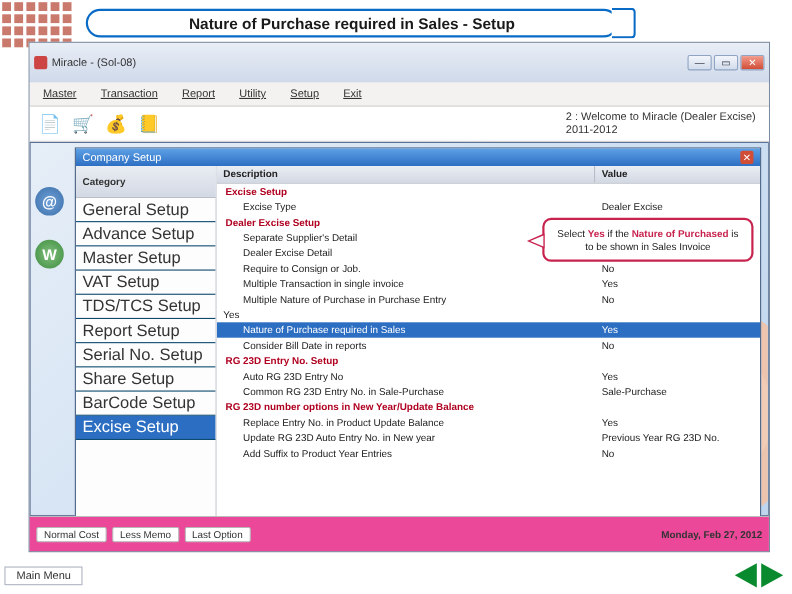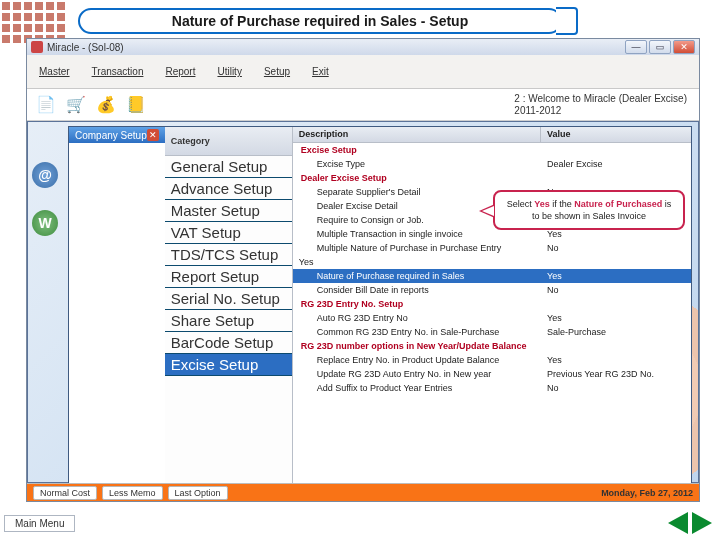--- a/index.html
+++ b/index.html
@@ -3,40 +3,40 @@
 <meta charset="utf-8">
 <style>
   *{box-sizing:border-box;margin:0;padding:0;font-family:Tahoma,Arial,sans-serif}
   body{width:720px;height:540px;background:#fff;position:relative;overflow:hidden}
   .dots{position:absolute;top:2px;left:2px;display:flex;flex-direction:column;gap:3px}
   .dots-row{display:flex;gap:3px}
   .dot{width:8px;height:8px;background:#c97a6c}
   .slide-title-bar{position:absolute;top:8px;left:78px;width:484px;height:26px;background:#fff;border:2px solid #0a6bc7;border-radius:13px;display:flex;align-items:center;justify-content:center;font-size:14px;font-weight:bold;color:#1a1a1a}
   .slide-title-tab{position:absolute;top:7px;right:142px;width:22px;height:28px;border:2px solid #0a6bc7;border-left:none;border-radius:0 4px 4px 0;background:#fff}
   .app-window{position:absolute;top:38px;left:26px;right:20px;bottom:38px;border:1px solid #7a8aa0;background:#eaeaea;display:flex;flex-direction:column}
-  .win-titlebar{height:16px;background:linear-gradient(#e9eef6,#cfd9ea);display:flex;align-items:center;padding:0 4px;font-size:10px;color:#333}
+  .win-titlebar{height:36px;background:linear-gradient(#e9eef6,#cfd9ea);display:flex;align-items:center;padding:0 4px;font-size:10px;color:#333}
   .win-titlebar .icon{width:12px;height:12px;background:#c44;margin-right:4px;border-radius:2px}
   .win-btns{margin-left:auto;display:flex;gap:2px}
   .win-btn{width:22px;height:14px;background:linear-gradient(#f3f6fb,#d2dcec);border:1px solid #8fa3c2;border-radius:2px;display:flex;align-items:center;justify-content:center;font-size:9px;color:#334}
   .win-btn.close{background:linear-gradient(#f29a8a,#d14d36);color:#fff}
-  .menubar{height:34px;background:#f3f2f0;border-bottom:1px solid #c9c9c9;display:flex;align-items:center;gap:22px;padding:0 12px;font-size:10px;color:#333}
+  .menubar{height:22px;background:#f3f2f0;border-bottom:1px solid #c9c9c9;display:flex;align-items:center;gap:22px;padding:0 12px;font-size:10px;color:#333}
   .menubar span{cursor:default}
   .toolbar{height:32px;background:#fff;border-bottom:1px solid #d0d0d0;display:flex;align-items:center;padding:0 8px;gap:8px}
   .tool-ico{width:22px;height:22px;display:flex;align-items:center;justify-content:center;font-size:16px}
   .welcome{margin-left:auto;font-size:10px;font-weight:normal;color:#333;text-align:left;line-height:12px;padding-right:4px}
   .app-body{flex:1;position:relative;overflow:hidden}
   .workspace{position:absolute;inset:0;border:1px solid #5b7399}
   .bg-img{position:absolute;inset:0;background:linear-gradient(135deg,#e6eef7 0%,#cfe0f2 55%,#bfd5ee 100%)}
   .bg-hand{position:absolute;right:0;bottom:0;width:220px;height:230px;background:radial-gradient(circle at 70% 60%,#f5cab0 0 34%,#f0c3a8 34% 50%,transparent 50%);opacity:.92;filter:blur(.3px)}
   .bg-device{position:absolute;right:40px;bottom:85px;width:64px;height:115px;background:linear-gradient(#d0d7e3,#b9c2d1);border-radius:8px;border:1px solid #9faab9}
   .side-icons{position:absolute;left:4px;top:40px;display:flex;flex-direction:column;gap:22px}
   .side-ico{width:26px;height:26px;border-radius:50%;display:flex;align-items:center;justify-content:center;font-size:14px;font-weight:bold;color:#fff}
   .ico-at{background:radial-gradient(#6fa1d9,#3b6ea7)}
   .ico-w{background:radial-gradient(#7fbf7f,#3e8c3e)}
-  .setup-dialog{position:absolute;top:4px;left:40px;right:6px;height:376px;background:#fff;border:1px solid #3f5a80;display:flex;flex-direction:row}
+  .setup-dialog{position:absolute;top:4px;left:40px;right:6px;height:376px;background:#fff;border:1px solid #3f5a80;display:flex;flex-direction:column}
   .dlg-title{height:16px;background:linear-gradient(#5ea1e6,#2c6ec2);color:#fff;font-size:10px;display:flex;align-items:center;padding:0 6px;justify-content:space-between}
   .dlg-x{width:12px;height:12px;background:#d14d36;display:flex;align-items:center;justify-content:center;font-size:9px;color:#fff;border-radius:2px;cursor:default}
   .dlg-body{flex:1;display:flex;overflow:hidden}
   .cat-panel{width:128px;background:#fdfdfd;border-right:1px solid #b8bec8;display:flex;flex-direction:column}
   .cat-header{height:29px;background:linear-gradient(#e9edf3,#d3d9e4);font-size:9px;font-weight:bold;color:#333;display:flex;align-items:center;padding:0 6px;border-bottom:1px solid #b8bec8}
   .cat-list{flex:1;overflow:auto}
   .cat-item{font-size:15px;color:#333;padding:2px 6px;border-bottom:1px solid #0c4a6e;cursor:default}
   .cat-item.sel{background:#2c6ec2;color:#fff}
   .detail-panel{flex:1;background:#fff;display:flex;flex-direction:column;font-size:9px;color:#222;overflow:hidden}
   .detail-head{display:flex;height:16px;background:linear-gradient(#e9edf3,#d3d9e4);font-weight:bold;border-bottom:1px solid #b8bec8}
@@ -46,21 +46,21 @@
   .row{display:flex;min-height:14px;align-items:center}
   .row .cell-d{flex:1;padding:1px 6px 1px 8px}
   .row .cell-v{width:150px;padding:1px 6px}
   .row.indent .cell-d{padding-left:24px}
   .row.section .cell-d{color:#b00020;font-weight:bold}
   .row.hl{background:#2c6ec2;color:#fff}
   .callout{position:absolute;top:63px;right:6px;width:192px;background:#fff;border:2px solid #c8234e;border-radius:8px;padding:6px 8px;font-size:9px;color:#222;text-align:center;line-height:12px;z-index:5}
   .callout-tail{position:absolute;left:-16px;bottom:10px;width:0;height:0;border-top:7px solid transparent;border-bottom:7px solid transparent;border-right:16px solid #c8234e}
   .callout-tail::after{content:"";position:absolute;left:3px;top:-5px;width:0;height:0;border-top:5px solid transparent;border-bottom:5px solid transparent;border-right:12px solid #fff}
   .hl-red{color:#c8234e;font-weight:bold}
-  .statusbar{height:18px;background:#f97316;border-top:1px solid #bcbcbc;display:flex;align-items:center;font-size:9px;color:#333;padding:0 6px}
+  .statusbar{height:32px;background:#ec4899;border-top:1px solid #bcbcbc;display:flex;align-items:center;font-size:9px;color:#333;padding:0 6px}
   .statusbar .sbtn{background:#fff;border:1px solid #b7b7b7;border-radius:2px;padding:1px 6px;margin-right:5px;font-size:9px;cursor:default}
   .statusbar .date{margin-left:auto;font-weight:bold}
   .footer{position:absolute;bottom:6px;left:4px;right:8px;display:flex;align-items:center}
   .main-menu-btn{background:#fff;border:1px solid #aeb6c2;font-size:10px;color:#333;padding:2px 10px;cursor:default}
   .nav-arrows{margin-left:auto;display:flex;gap:4px}
   .nav-arrow{width:0;height:0;border-top:11px solid transparent;border-bottom:11px solid transparent;cursor:pointer}
   .nav-prev{border-right:20px solid #0a8a2f}
   .nav-next{border-left:20px solid #0a8a2f}
   .underline{text-decoration:underline}
 </style>

